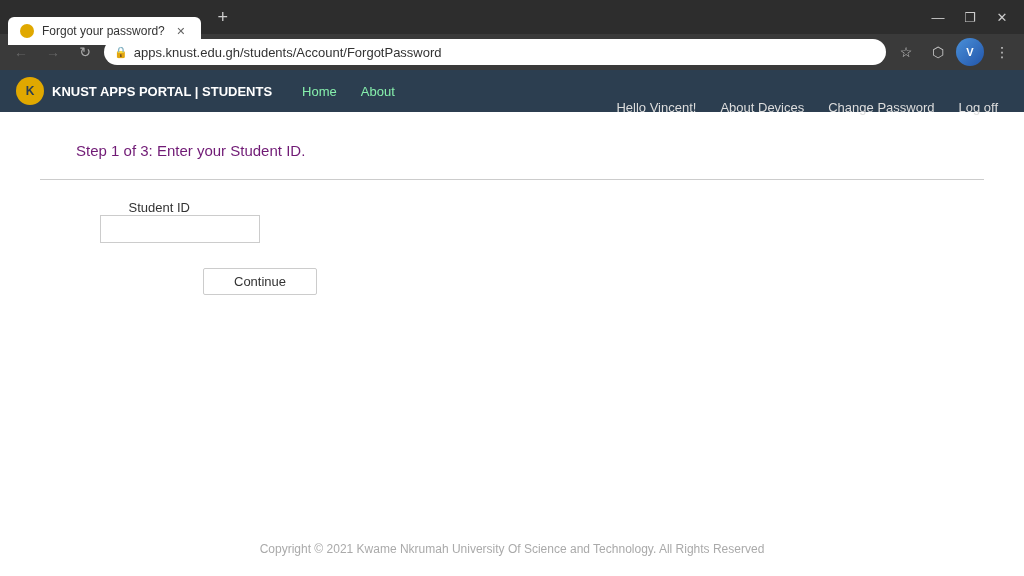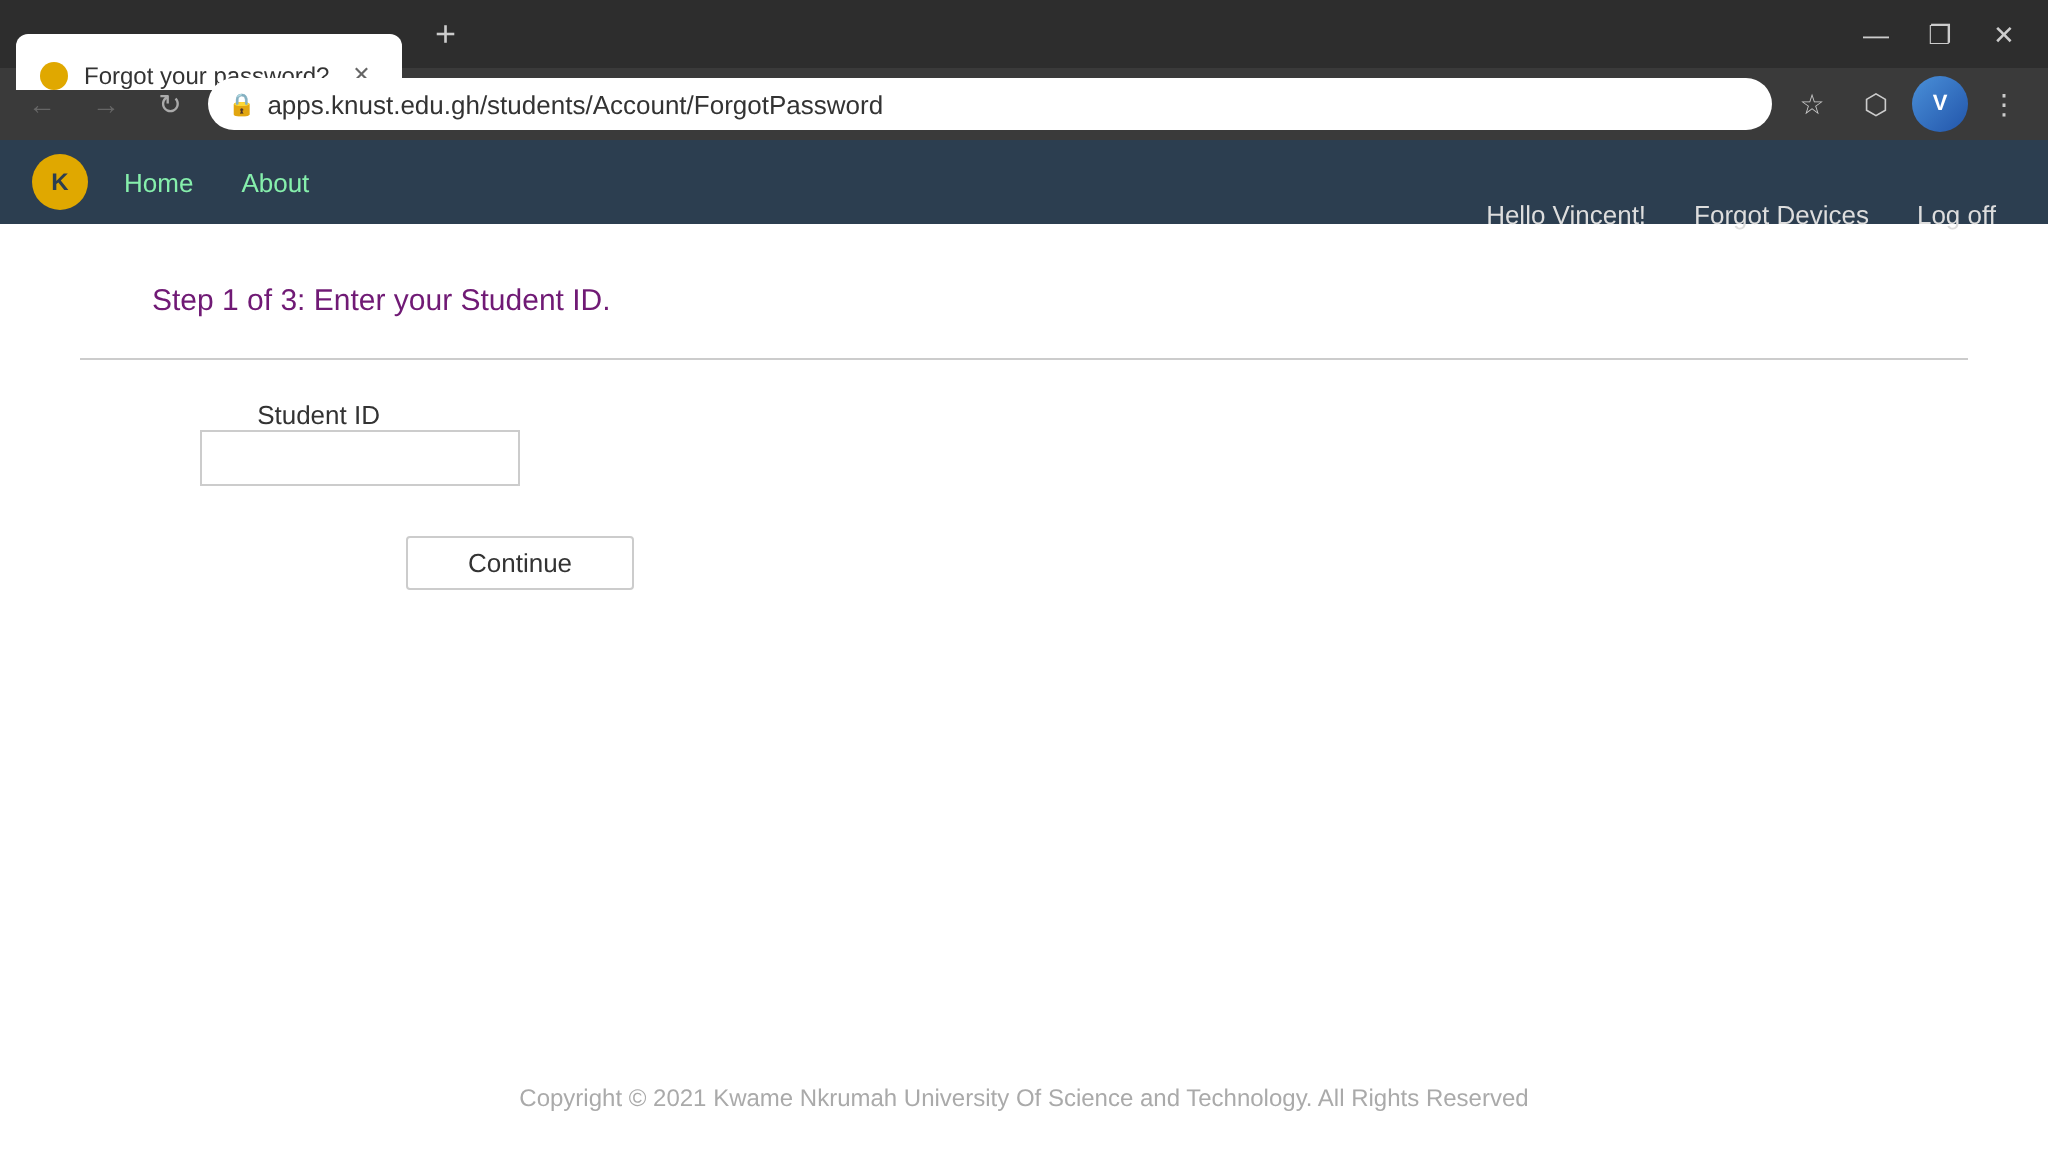--- a/index.html
+++ b/index.html
@@ -13,21 +13,21 @@
       align-items: center;
       padding: 0 8px;
       gap: 8px;
     }
     .browser-tab {
       background: #fff;
       border-radius: 6px 6px 0 0;
       padding: 0 12px;
       height: 28px;
       display: flex;
-      align-items: flex-end;
+      align-items: center;
       gap: 8px;
       font-size: 12px;
       color: #333;
       min-width: 180px;
       max-width: 220px;
       margin-top: 28px;
     }
     .tab-favicon {
       width: 14px;
       height: 14px;
@@ -258,27 +258,29 @@
     <div class="addr-action-btn">⬡</div>
     <div class="profile-icon">V</div>
     <div class="addr-action-btn">⋮</div>
   </div>
 </div>
 
 <div class="site-navbar">
   <div class="brand-logo">
     <span class="brand-logo-inner">K</span>
   </div>
+  <span class="brand-text">KNUST APPS PORTAL | STUDENTS</span>
   <nav class="nav-links">
     <a class="nav-link">Home</a>
     <a class="nav-link">About</a>
   </nav>
   <div class="nav-right">
     <a class="nav-link">Hello Vincent!</a>
-    <a class="nav-link">Forgot Devices</a>
+    <a class="nav-link">About Devices</a>
+    <a class="nav-link">Change Password</a>
     <a class="nav-link">Log off</a>
   </div>
 </div>
 
 <div class="site-content">
   <p class="step-title">Step 1 of 3: Enter your Student ID.</p>
   <hr class="form-divider">
   <div class="form-row">
     <label class="form-label">Student ID</label>
     <input class="form-input" type="text" placeholder="" style="">

